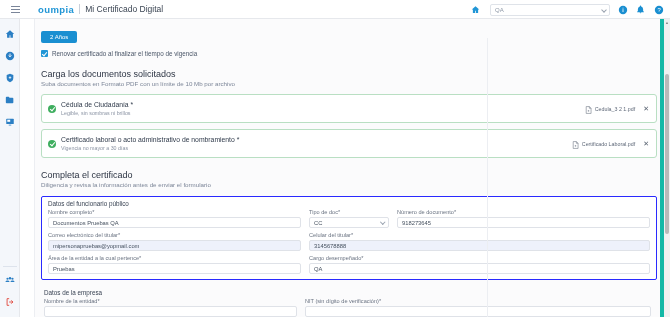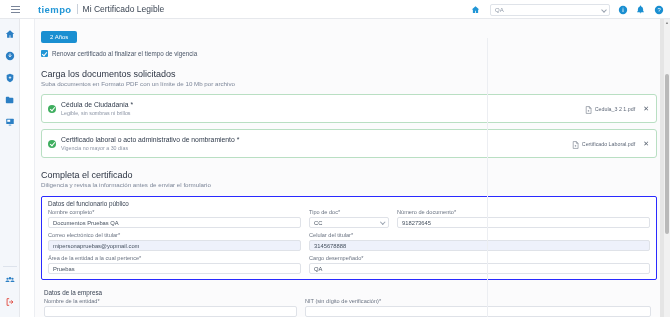--- a/index.html
+++ b/index.html
@@ -81,21 +81,21 @@
     position: absolute; left: 20px; top: 19px;
     width: 15px; height: 298px;
     background: #ffffff;
     border-right: 1px solid #eceef2;
   }
 
   
   .main {
     position: absolute; left: 35px; top: 19px;
     width: 635px; height: 298px;
-    background: #e5e5e5;
+    background: #14b8a6;
     overflow: hidden;
   }
   .page {
     position: absolute; left: 0; top: 0;
     width: 625px; height: 298px;
     background: #fbfbfc;
     padding: 6px 0 0 3px;
   }
 
   .btn-anios {
@@ -232,23 +232,23 @@
 </head>
 <body>
 
 <div class="topbar">
   <div class="hamburger">
     <i></i>
       <i></i>
       <i></i>
   </div>
   <div class="brand">
-    <span class="brand-logo">tiempo</span>
+    <span class="brand-logo">oumpia</span>
     <span class="brand-sep"></span>
-    <span class="brand-title">Mi Certificado Legible</span>
+    <span class="brand-title">Mi Certificado Digital</span>
   </div>
 
   <div class="top-right">
     <span class="ico-btn home-ico">
       <svg width="9" height="9" viewBox="0 0 24 24" fill="#2196d6">
           <path d="M12 3 2 12h3v9h6v-6h2v6h6v-9h3z"></path>
         </svg>
     </span>
     <div class="search-wrap">
       <span class="search-val">QA</span>

